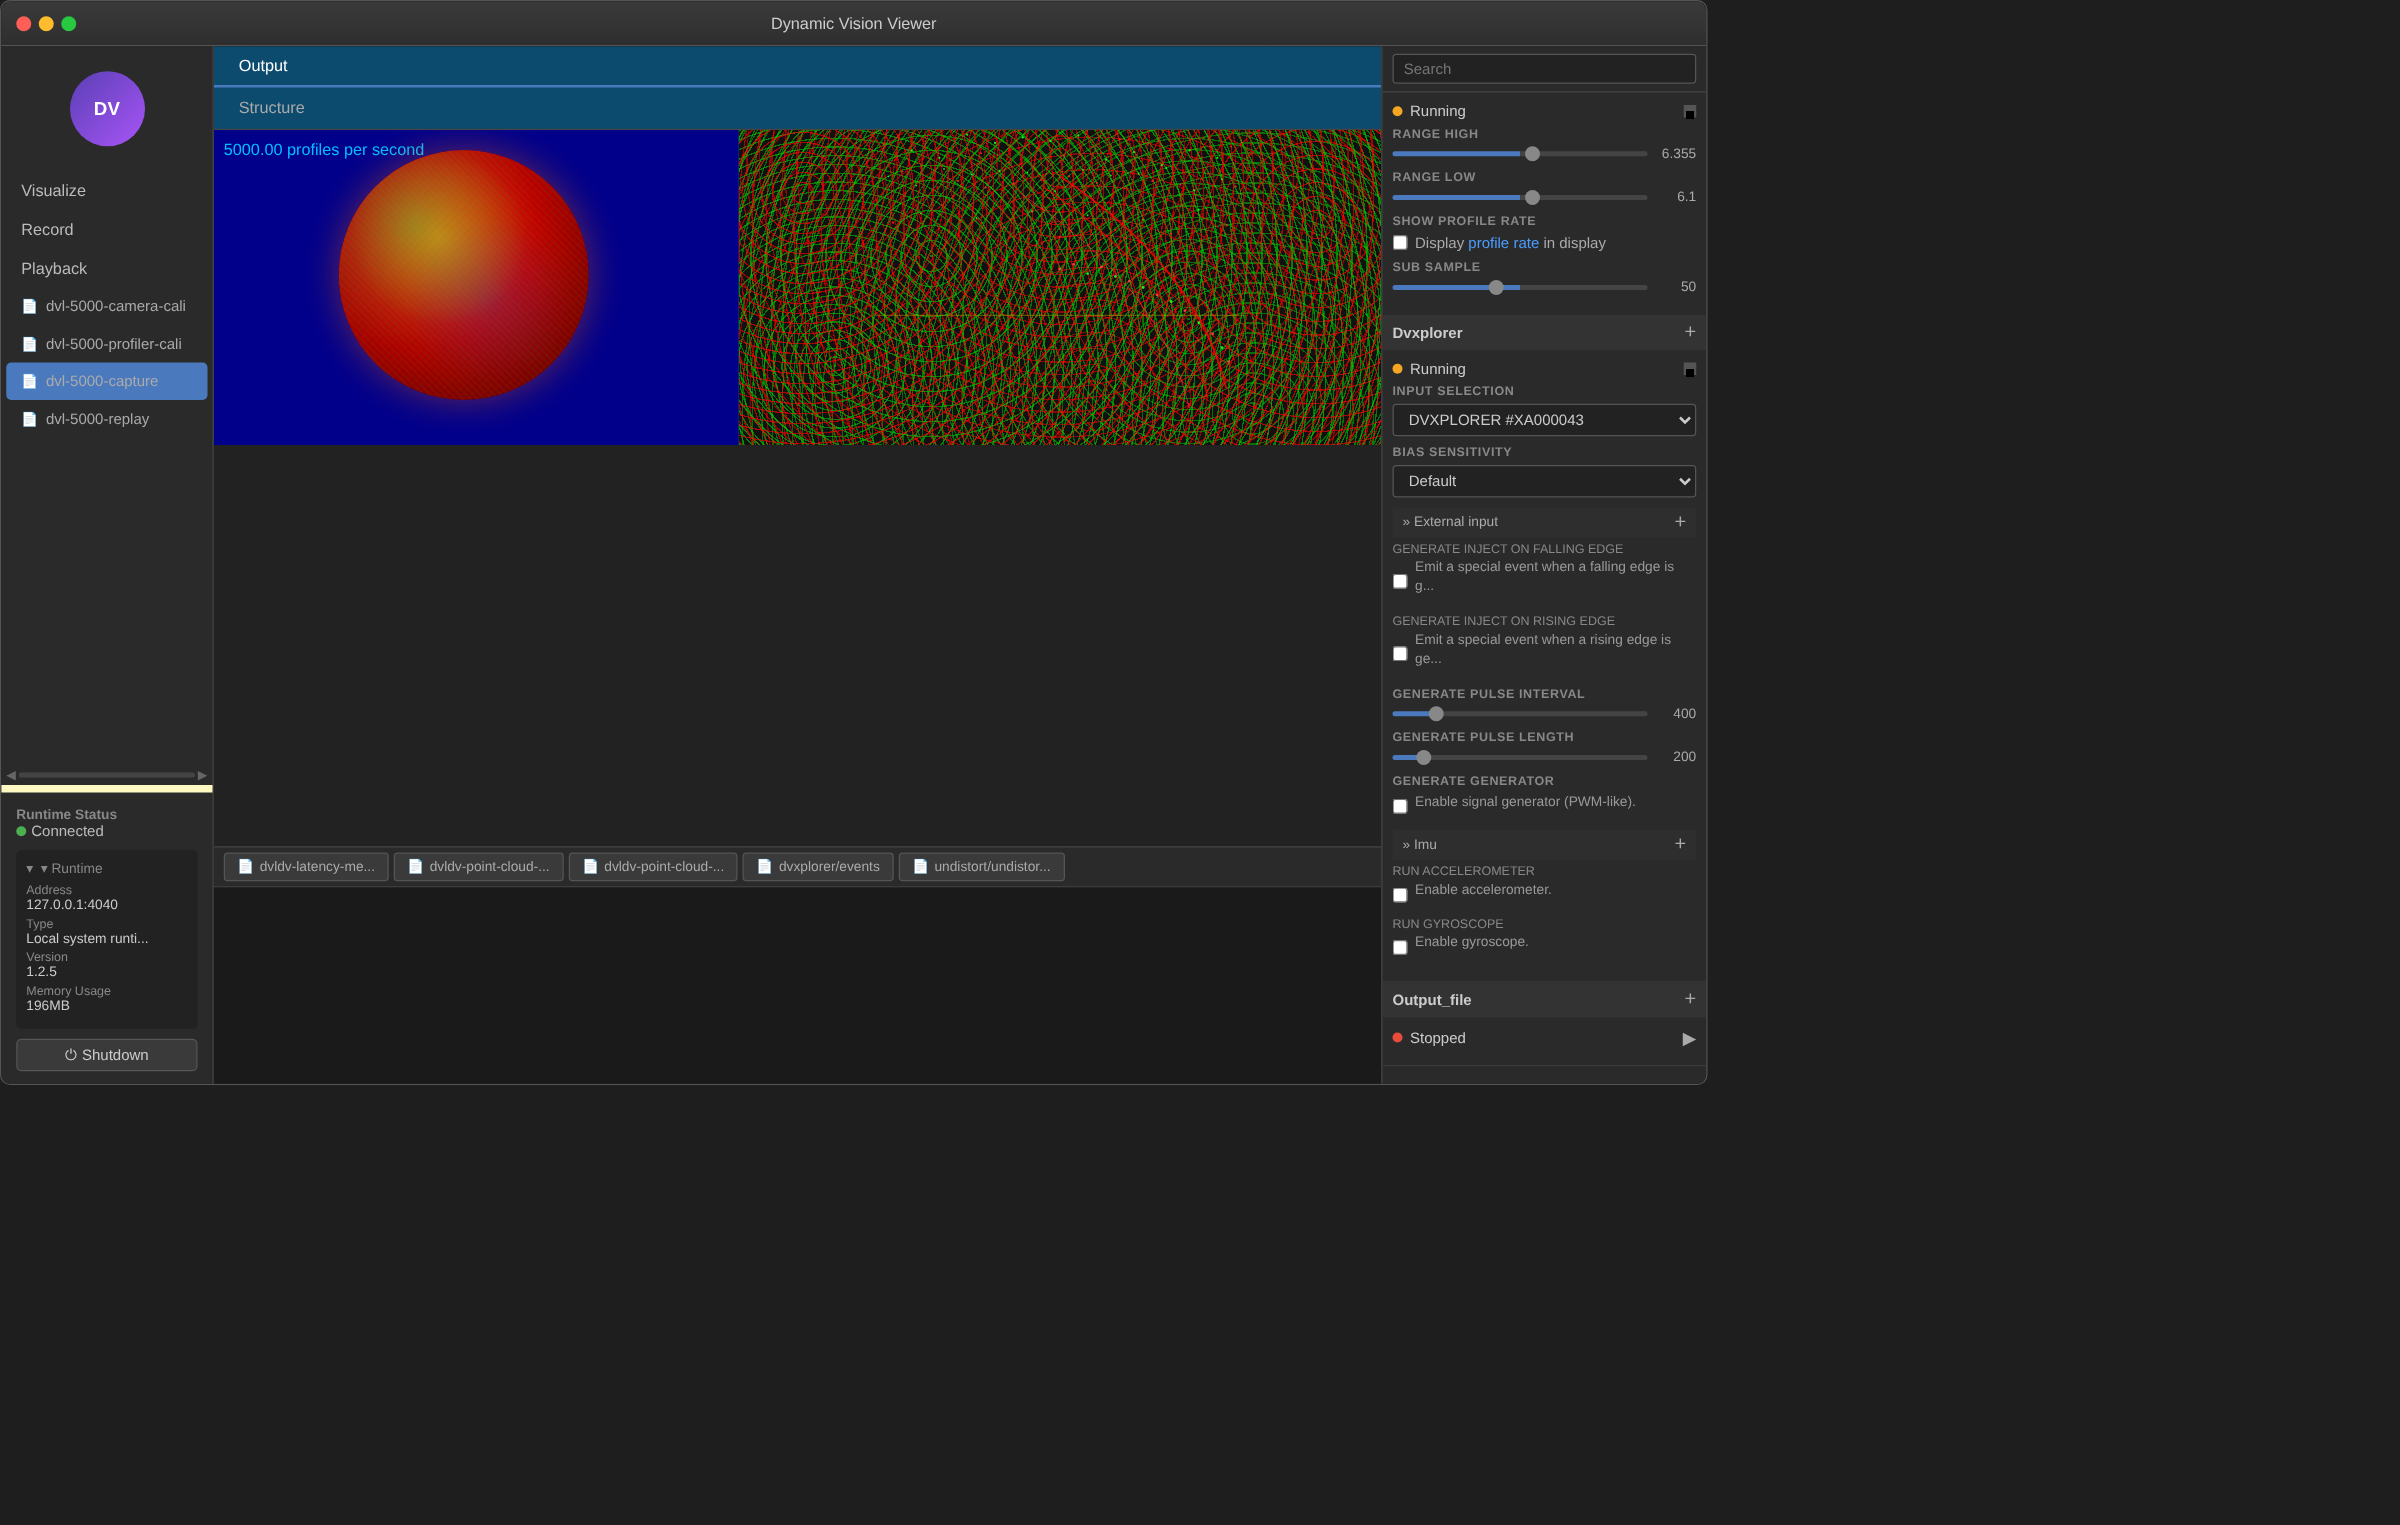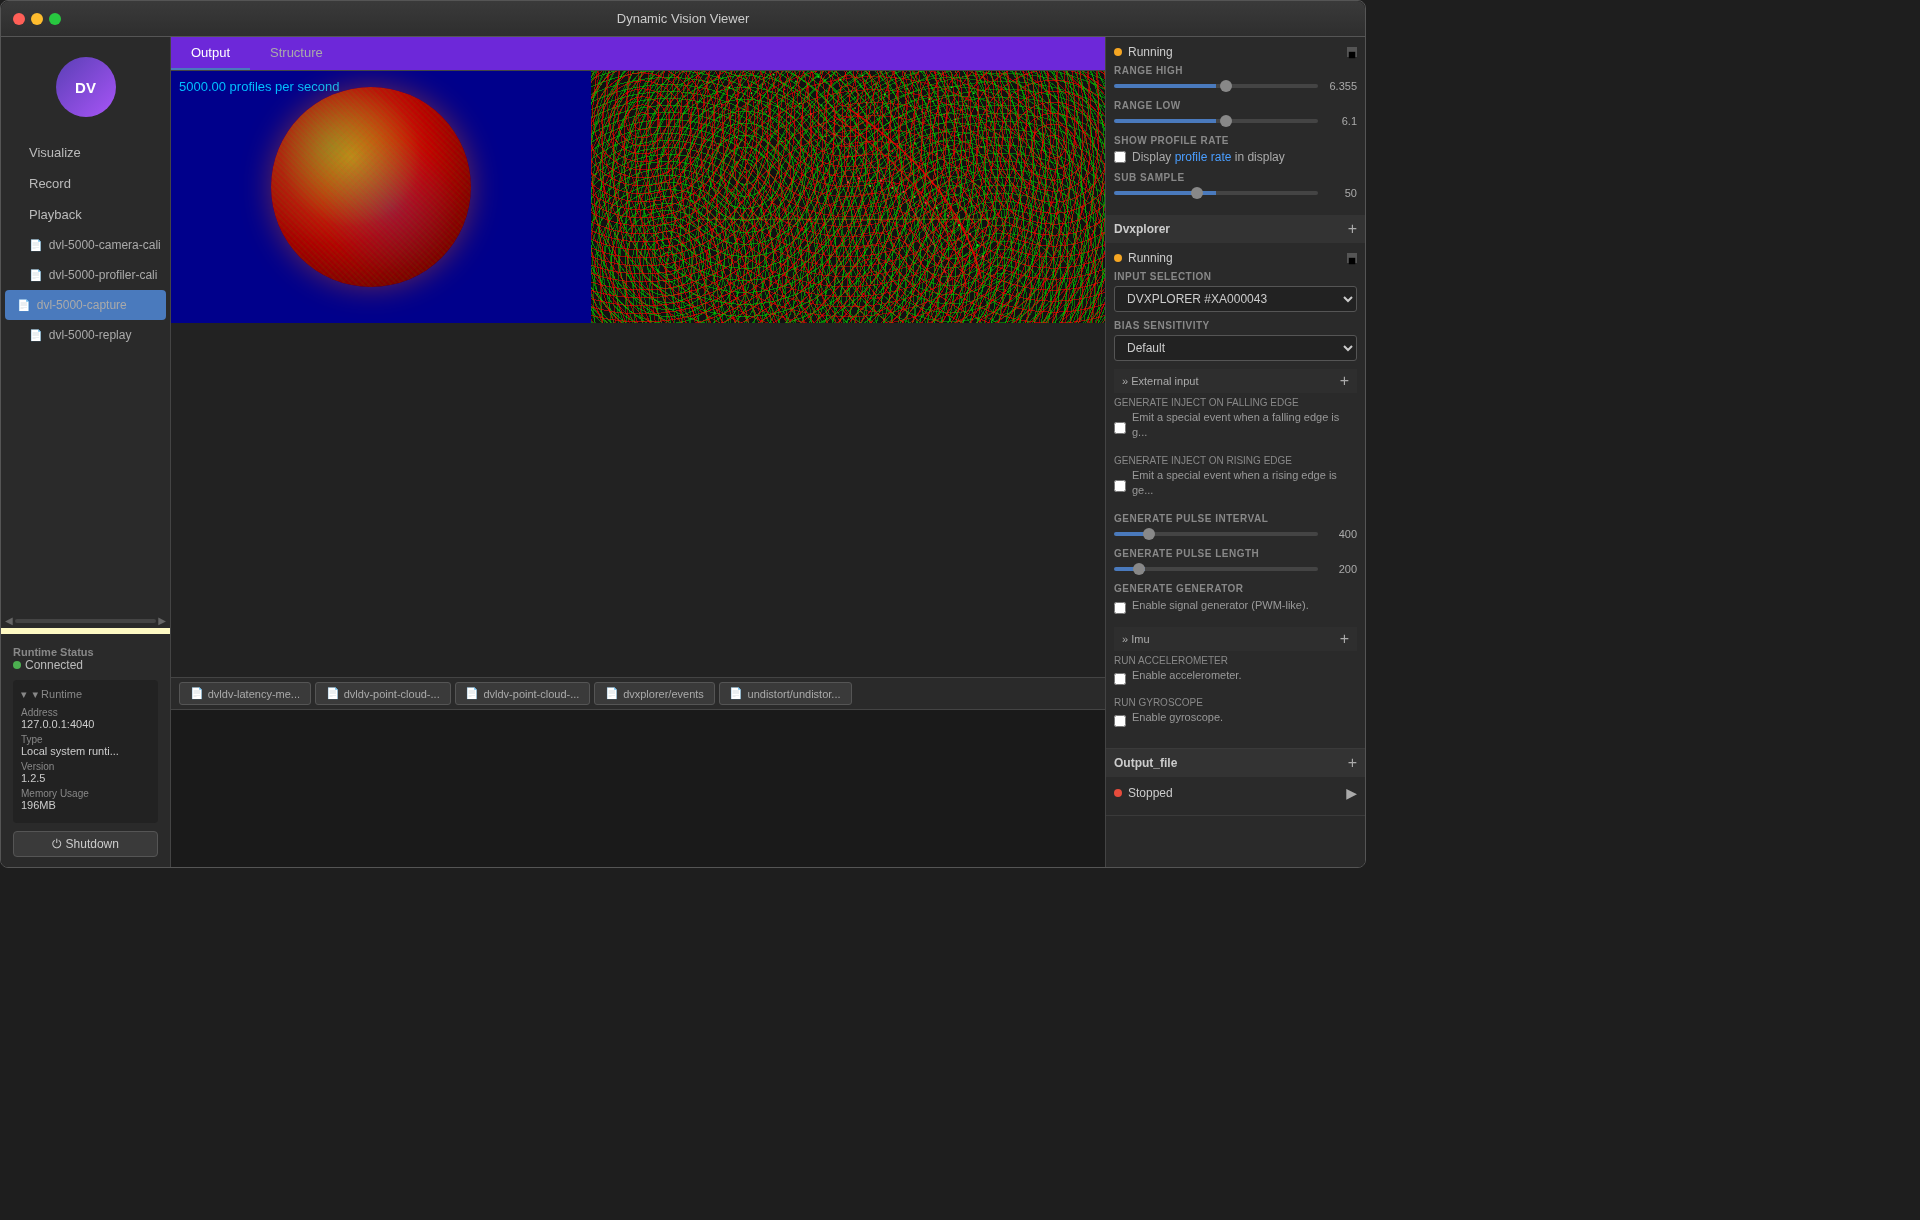--- a/index.html
+++ b/index.html
@@ -71,21 +71,21 @@
       justify-content: center;
       font-size: 15px;
       font-weight: bold;
       color: white;
     }
     .sidebar-nav {
       flex: 1;
       padding: 4px 0;
     }
     .sidebar-item {
-      padding: 8px 28px;
+      padding: 8px 16px;
       cursor: pointer;
       color: #bbb;
       font-size: 13px;
       white-space: nowrap;
       overflow: hidden;
       text-overflow: ellipsis;
     }
     .sidebar-item.active { background: #4a7abd; color: white; border-radius: 4px; margin: 0 4px; padding: 8px 12px; }
     .sidebar-item.file {
       display: flex;
@@ -156,23 +156,24 @@
     .main-content {
       flex: 1;
       display: flex;
       flex-direction: column;
       overflow: hidden;
     }
 
     
     .main-tabs {
       display: flex;
-      background: #6d28d9;
+      background: #0c4a6e;
       border-bottom: 1px solid #444;
       padding: 0 0;
+      flex-direction: column;
     }
     .main-tab {
       padding: 8px 20px;
       font-size: 13px;
       color: #aaa;
       cursor: pointer;
       border-bottom: 2px solid transparent;
     }
     .main-tab.active {
       color: #fff;
@@ -793,20 +794,23 @@
     </div>
 
     <div class="log-area">
       <div class="log-content"></div>
     </div>
 
   </div>
 
   <div class="right-panel">
 
+    <div class="rp-search">
+      <input class="rp-search-input" type="text" placeholder="Search" style="">
+    </div>
 
     <div class="rp-body">
       <div class="rp-status-row">
         <div class="status-dot-yellow"></div>
         <span class="status-text">Running</span>
         <button class="status-stop-btn">■</button>
       </div>
 
       <div class="rp-label">RANGE HIGH</div>
       <div class="rp-slider-row">

